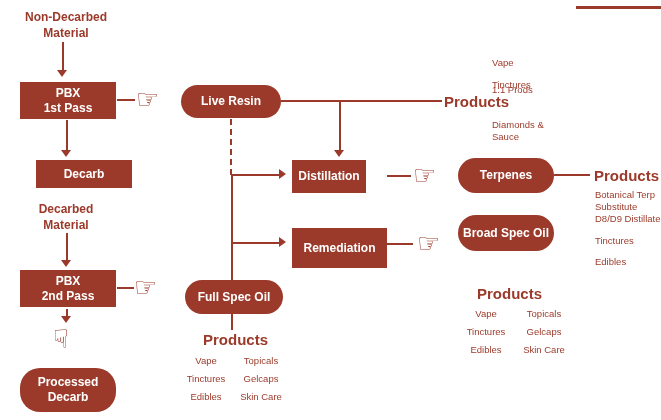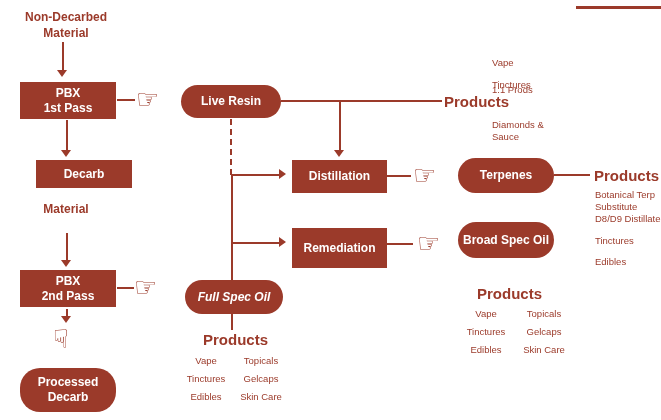--- a/index.html
+++ b/index.html
@@ -79,35 +79,36 @@
   <div class="arr-d" style="left:334px; top:150px;"></div>
 
   <div class="vline" style="left:66px; top:120px; height:30px;"></div>
   <div class="arr-d" style="left:61px; top:150px;"></div>
 
   <div class="box" style="left:36px; top:160px; width:96px; height:28px;">
     <div>Decarb</div>
   </div>
 
   <div class="flow-label" style="left:14px; top:202px; width:104px;">
+    <div>Decarbed</div>
     <div>Material</div>
   </div>
 
   <div class="vline" style="left:66px; top:233px; height:27px;"></div>
   <div class="arr-d" style="left:61px; top:260px;"></div>
 
   <div class="box" style="left:20px; top:270px; width:96px; height:37px;">
     <div>PBX</div>
     <div>2nd Pass</div>
   </div>
 
   <div class="hline" style="left:117px; top:287px; width:17px;"></div>
   <div class="hand" style="left:134px; top:274px;">☞</div>
 
-  <div class="pill" style="left:185px; top:280px; width:98px; height:34px;font-style:italic;">
+  <div class="pill" style="left:185px; top:280px; width:98px; height:34px;">
     <div>Full Spec Oil</div>
   </div>
 
   <div class="vline" style="left:66px; top:309px; height:8px;"></div>
   <div class="arr-d" style="left:61px; top:316px;"></div>
   <div class="hand" style="left:53px; top:326px;">☟</div>
 
   <div class="pill" style="left:20px; top:368px; width:96px; height:44px;">
     <div>Processed</div>
     <div>Decarb</div>
@@ -124,21 +125,21 @@
 
   <div class="vdash" style="left:230px; top:119px; height:56px;"></div>
   <div class="vline" style="left:231px; top:175px; height:105px;"></div>
 
   <div class="hline" style="left:231px; top:174px; width:48px;"></div>
   <div class="arr-r" style="left:279px; top:169px;"></div>
 
   <div class="hline" style="left:231px; top:242px; width:48px;"></div>
   <div class="arr-r" style="left:279px; top:237px;"></div>
 
-  <div class="box" style="left:292px; top:160px; width:95px; height:33px;">
+  <div class="box" style="left:292px; top:160px; width:74px; height:33px;">
     <div>Distillation</div>
   </div>
   <div class="hline" style="left:387px; top:175px; width:24px;"></div>
   <div class="hand" style="left:413px; top:162px;">☞</div>
 
   <div class="pill" style="left:458px; top:158px; width:96px; height:35px;">
     <div>Terpenes</div>
   </div>
 
   <div class="hline" style="left:554px; top:174px; width:36px;"></div>
@@ -148,21 +149,21 @@
   <div class="sm nowrap" style="left:595px; top:213px;">D8/D9 Distillate</div>
   <div class="sm" style="left:595px; top:235px;">Tinctures</div>
   <div class="sm" style="left:595px; top:256px;">Edibles</div>
 
   <div class="box" style="left:292px; top:228px; width:95px; height:40px;">
     <div>Remediation</div>
   </div>
   <div class="hline" style="left:387px; top:243px; width:26px;"></div>
   <div class="hand" style="left:417px; top:230px;">☞</div>
 
-  <div class="pill" style="left:458px; top:222px; width:96px; height:36px;">
+  <div class="pill" style="left:458px; top:215px; width:96px; height:36px;">
     <div>Broad Spec Oil</div>
   </div>
 
   <div class="products-heading" style="left:477px; top:285px; width:60px; text-align:center;">Products</div>
   <div class="sm ctr" style="left:460px; top:308px; width:52px;">Vape</div>
   <div class="sm ctr" style="left:460px; top:326px; width:52px;">Tinctures</div>
   <div class="sm ctr" style="left:460px; top:344px; width:52px;">Edibles</div>
   <div class="sm ctr" style="left:516px; top:308px; width:56px;">Topicals</div>
   <div class="sm ctr" style="left:516px; top:326px; width:56px;">Gelcaps</div>
   <div class="sm ctr" style="left:516px; top:344px; width:56px;">Skin Care</div>

